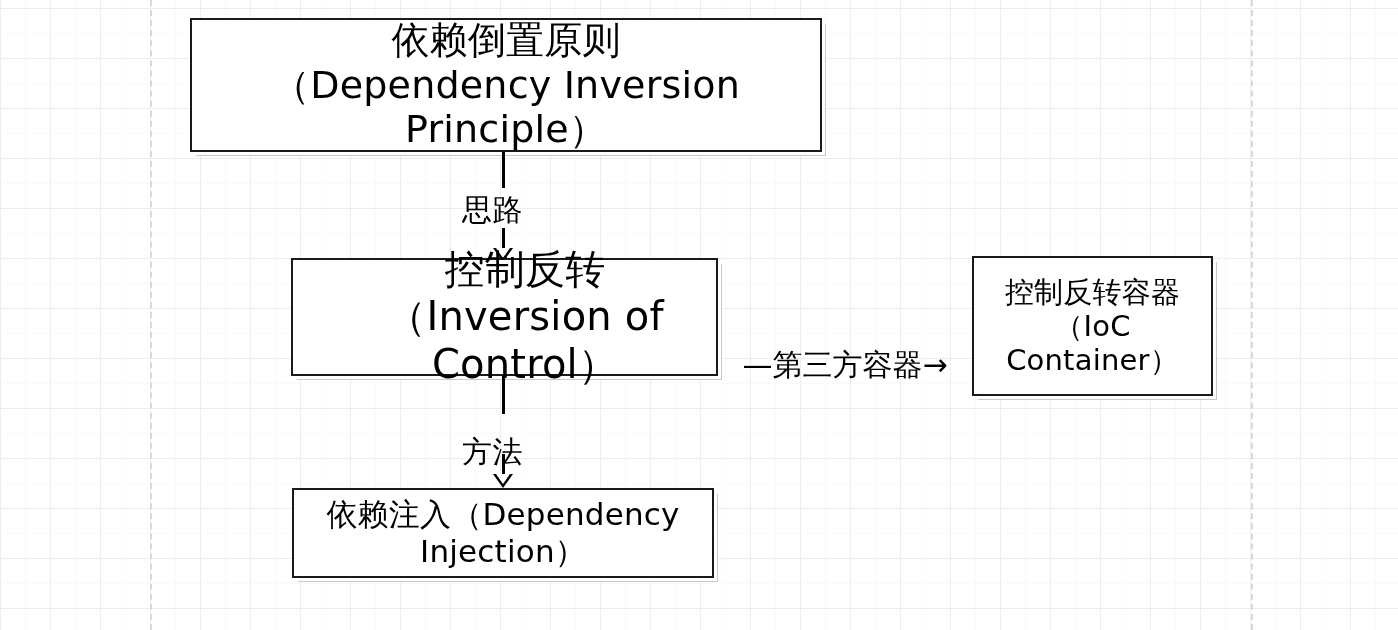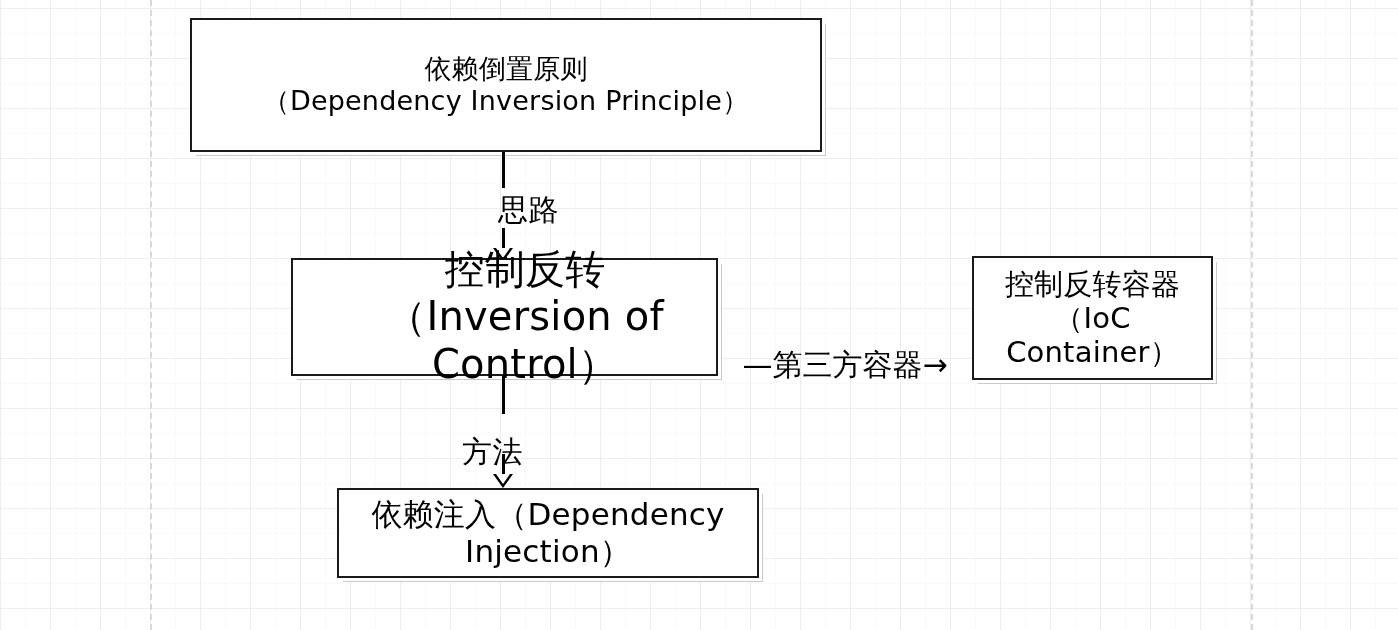--- a/index.html
+++ b/index.html
@@ -51,24 +51,24 @@
     display: flex;
     align-items: center;
     justify-content: center;
     text-align: center;
     color: #000000;
     line-height: 1.18;
     white-space: pre-line;
     letter-spacing: 0.2px;
   }
 
-  #node-dip      { left: 190px; top: 18px;  width: 632px; height: 134px; font-size: 27px; }
+  #node-dip      { left: 190px; top: 18px;  width: 632px; height: 134px; font-size: 38px; }
   #node-ioc      { left: 291px; top: 258px; width: 427px; height: 118px; font-size: 40px; padding-left: 41px; }
-  #node-di       { left: 292px; top: 488px; width: 422px; height: 90px;  font-size: 31px; margin-left: 45px; }
-  #node-ioc-ctr  { left: 972px; top: 256px; width: 241px; height: 124px; font-size: 29px; }
+  #node-di       { left: 292px; top: 488px; width: 422px; height: 90px;  font-size: 31px; }
+  #node-ioc-ctr  { left: 972px; top: 256px; width: 241px; height: 140px; font-size: 29px; }
 
   
   .conn-v {
     position: absolute;
     width: 0;
     border-left: 3px solid #000000;
   }
   .conn-v.seg-a { left: 502px; top: 152px; height: 36px; }
   .conn-v.seg-b { left: 502px; top: 228px; height: 22px; }
   .conn-v.seg-c { left: 502px; top: 376px; height: 38px; }
@@ -99,21 +99,21 @@
 
   
   .edge-label-v {
     position: absolute;
     font-size: 30px;
     color: #000000;
     background: transparent;
     white-space: nowrap;
     letter-spacing: 0.5px;
   }
-  #label-siLu   { left: 462px; top: 190px; margin-left: 36px; }
+  #label-siLu   { left: 462px; top: 190px; }
   #label-fangFa { left: 462px; top: 432px; }
 
   
   #edge-container {
     position: absolute;
     left: 718px;
     top: 300px;
     width: 254px;
     height: 42px;
     display: flex;

